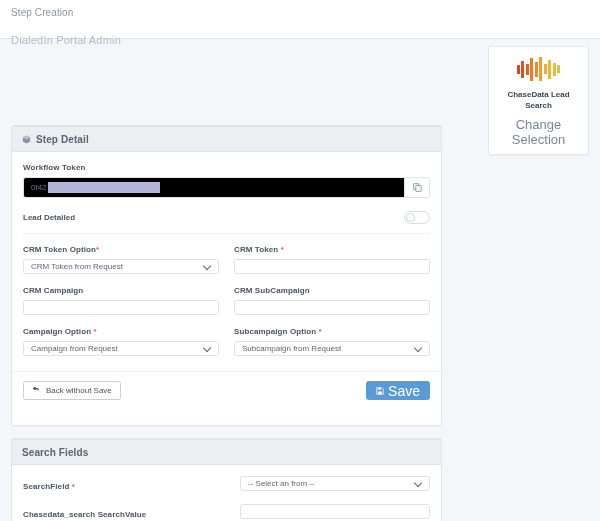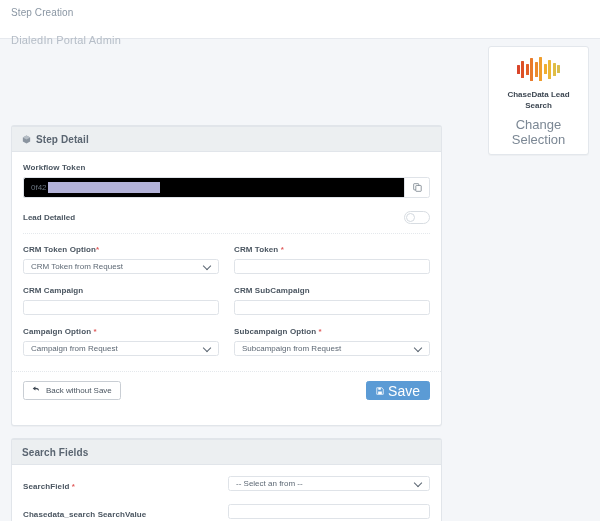--- a/index.html
+++ b/index.html
@@ -254,20 +254,21 @@
     font-size: 14px;
     color: #ffffff;
     cursor: pointer;
     font-family: "Liberation Sans", sans-serif;
   }
 
   
   .sf-row {
     display: flex;
     align-items: flex-end;
+    gap: 12px;
     padding-bottom: 13px;
   }
   .sf-label { width: 205px; flex: 0 0 auto; padding-top: 5px; }
   .sf-ctrl { flex: 1 1 auto; }
 </style>
 </head>
 <body>
 
 <div class="page-header">
   <div class="page-title">Step Creation</div>

